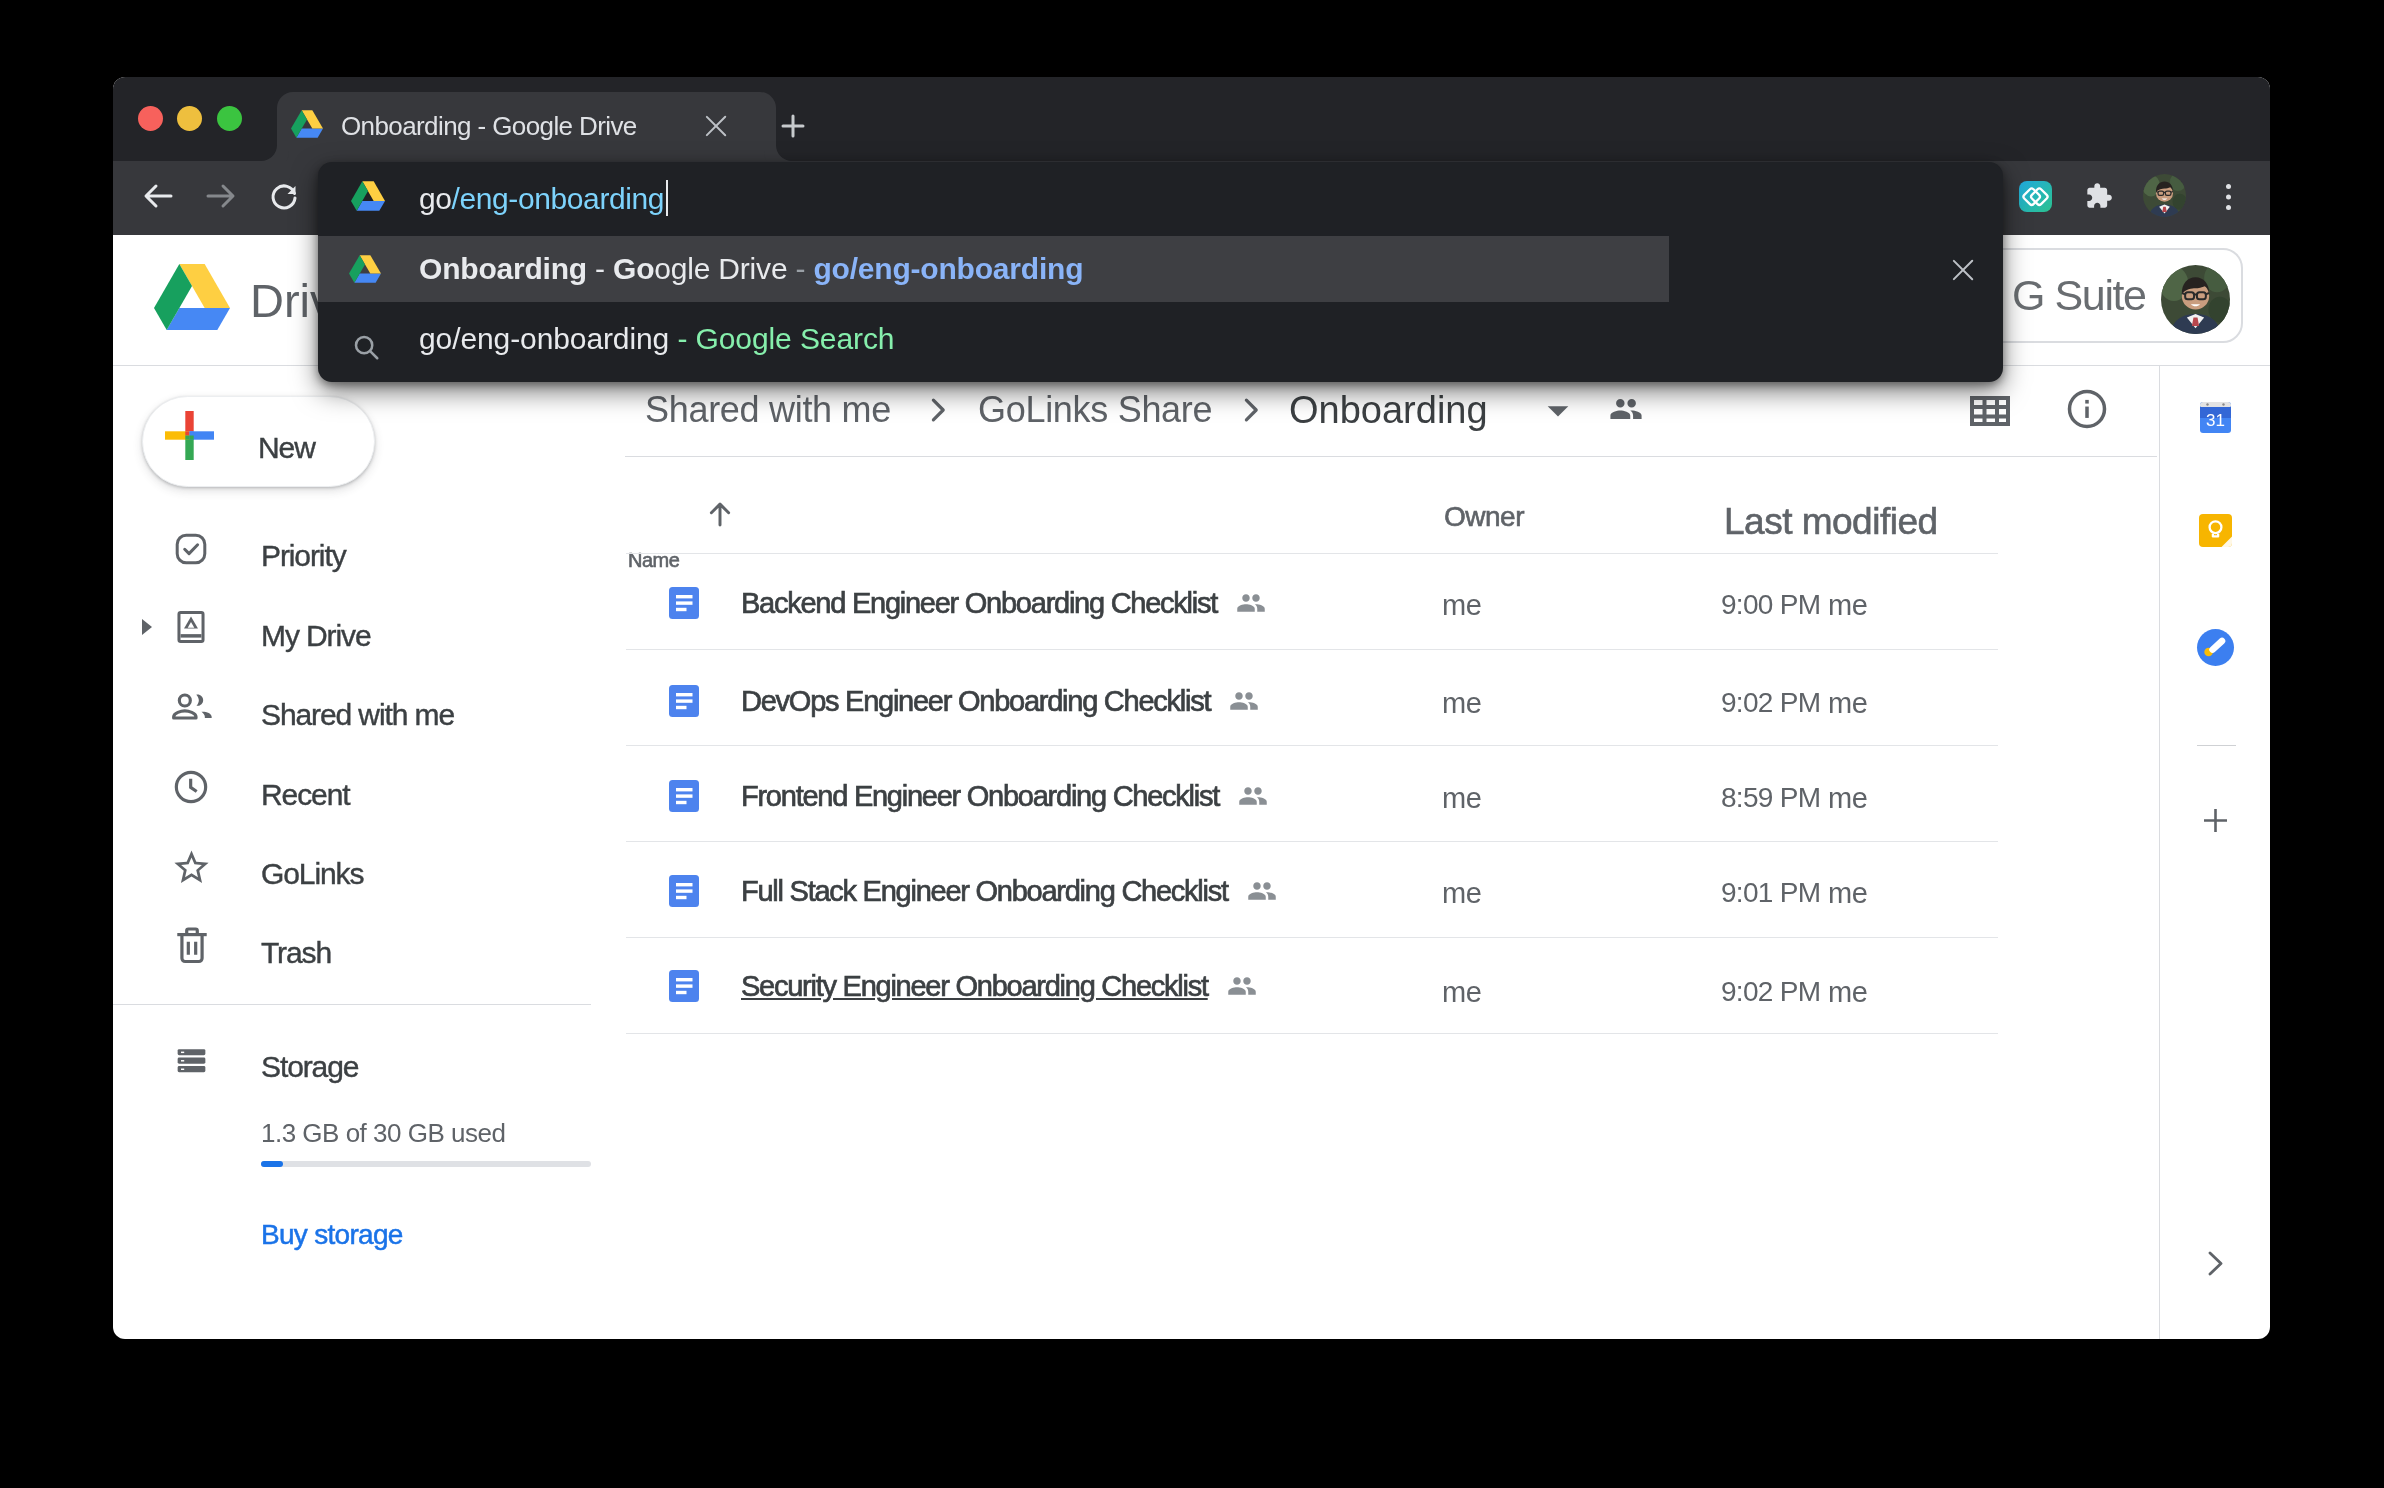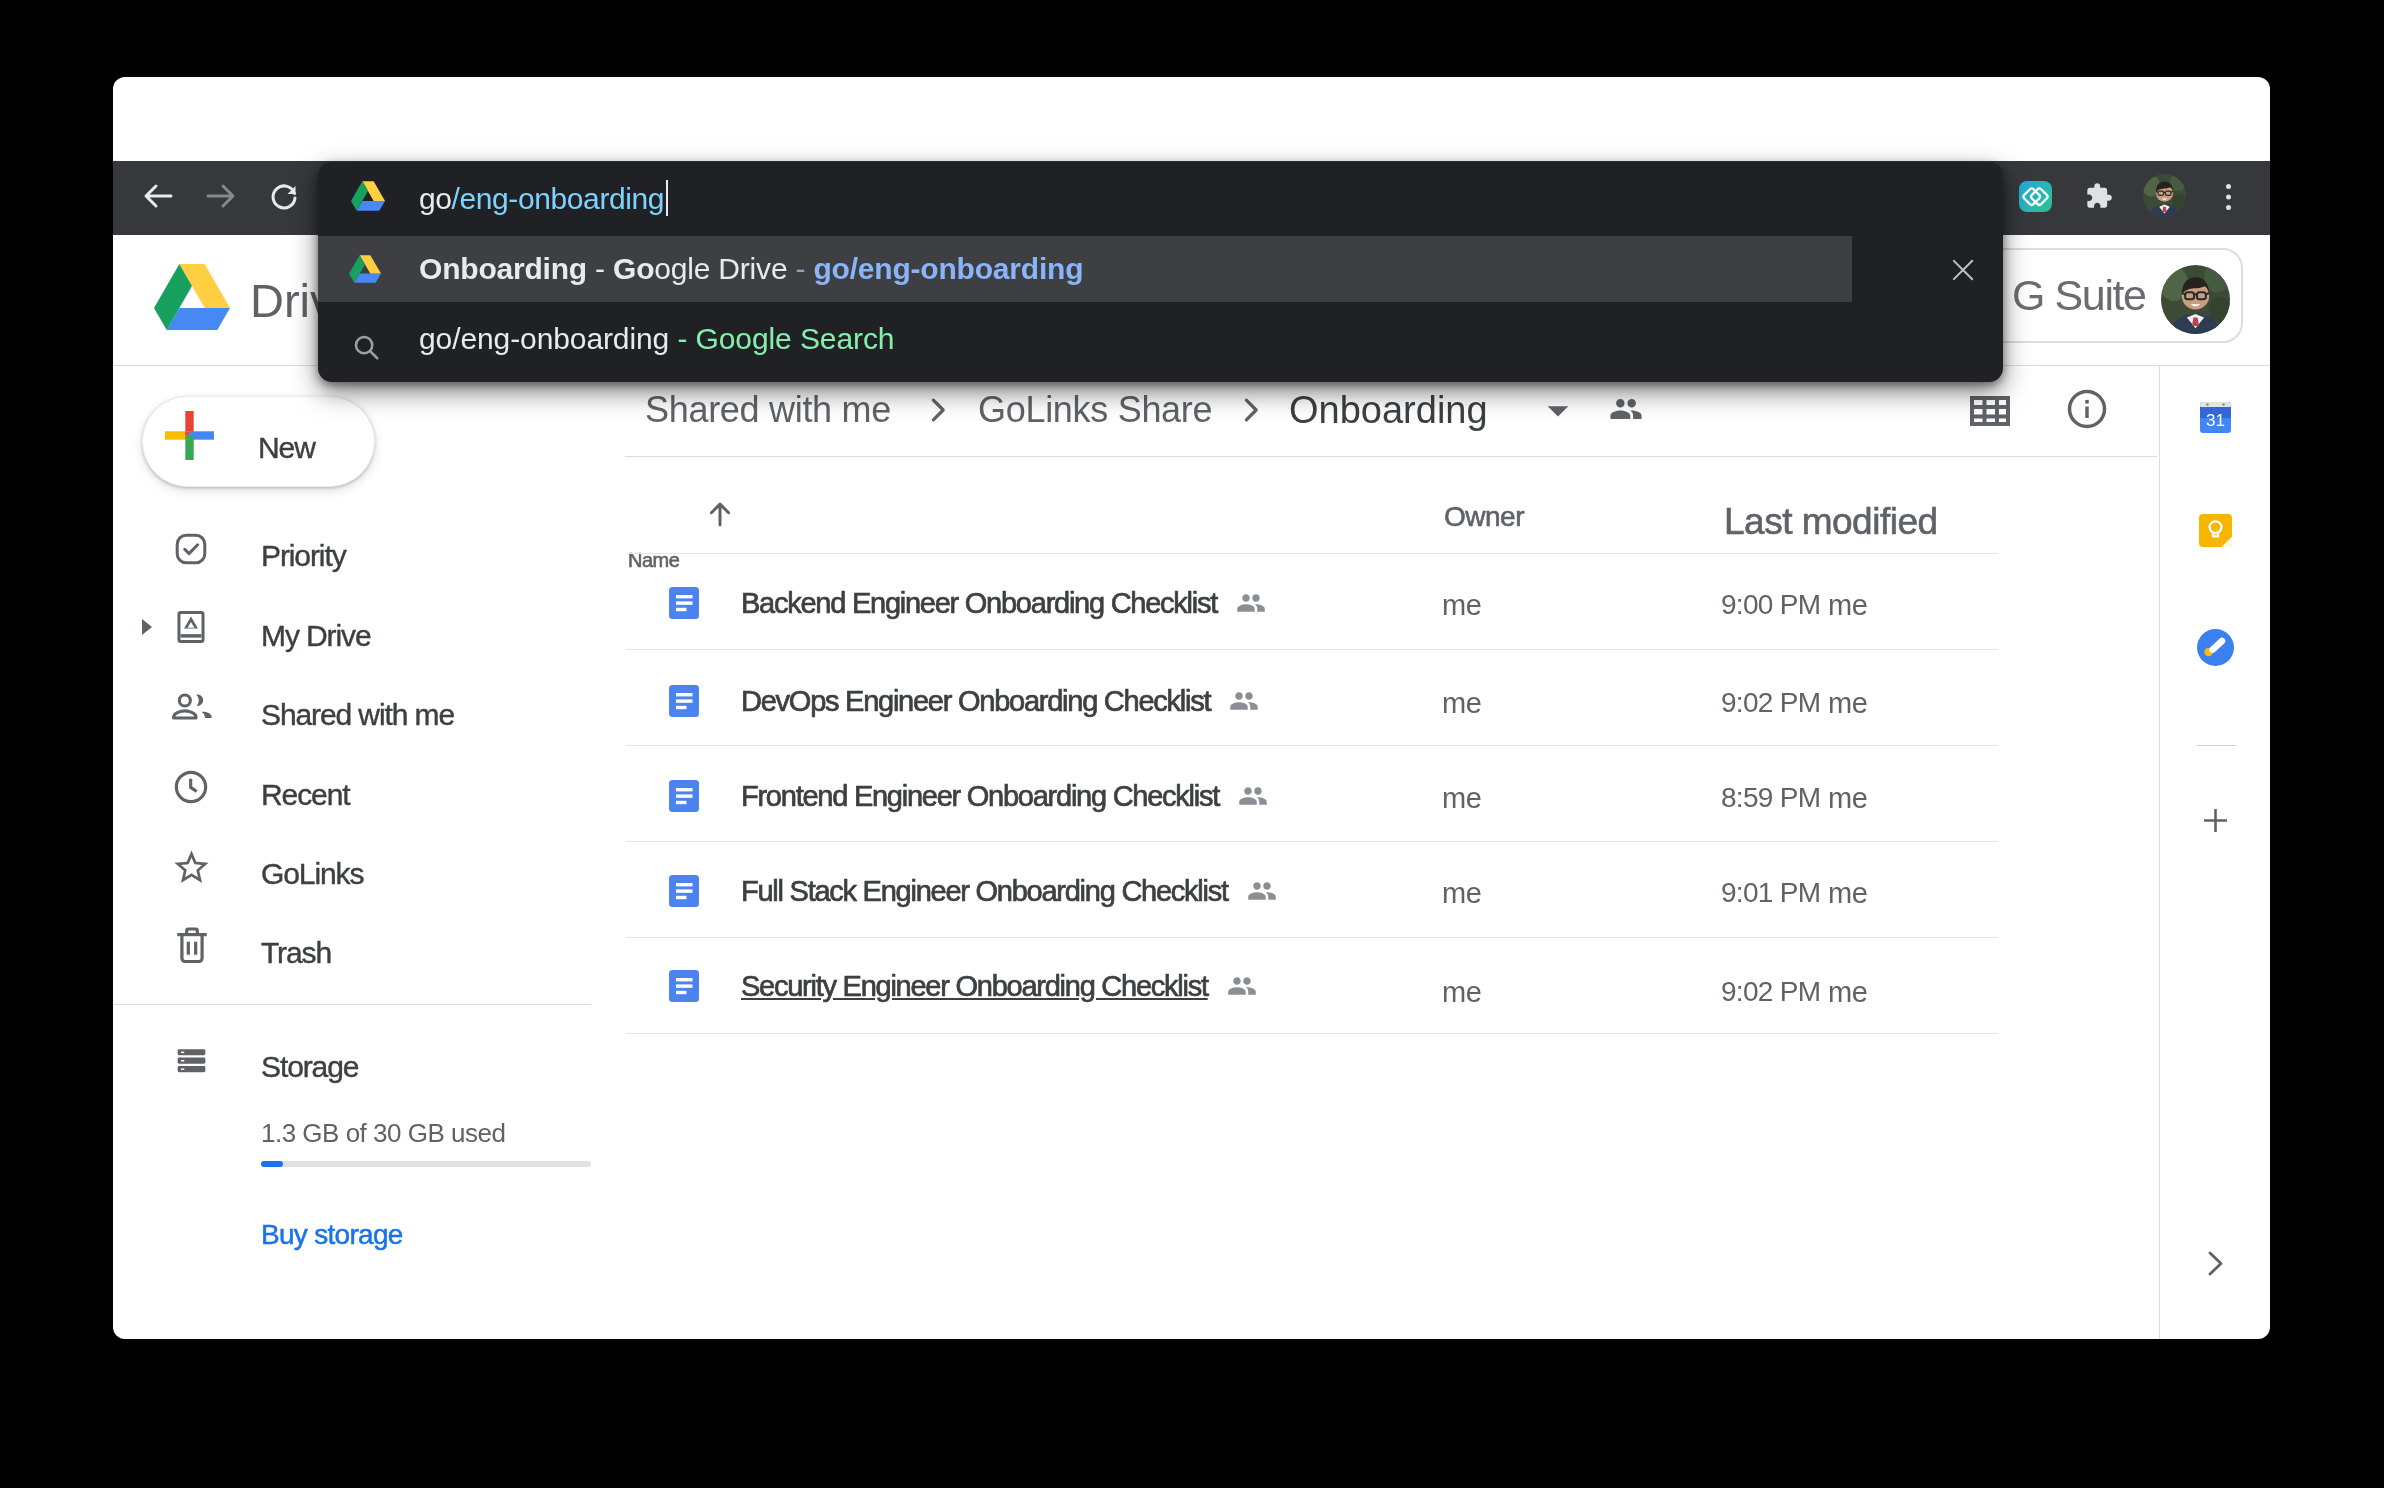--- a/index.html
+++ b/index.html
@@ -26,30 +26,48 @@
   .rowline { position:absolute; left:513px; width:1372px; height:1px; background:#e3e5e8; }
   .docicon { position:absolute; left:556px; width:30px; height:32px; }
   .rowtitle { position:absolute; left:628px; font-size:29px; letter-spacing:-1.25px; -webkit-text-stroke:0.7px #3c4043; color:#3c4043; white-space:nowrap; }
   .rowme { position:absolute; left:1329px; font-size:29px; letter-spacing:-0.3px; color:#5f6368; }
   .rowtime { position:absolute; left:1608px; font-size:28px; letter-spacing:-0.7px; color:#5f6368; }
   .rowme2 { position:absolute; left:1715px; font-size:29px; letter-spacing:-0.3px; color:#5f6368; }
   .ppl { display:inline-block; vertical-align:middle; }
   
   #dropdown { position:absolute; left:318px; top:162px; width:1685px; height:220px;
     background:#1f2125; border-radius:14px; box-shadow:0 10px 26px rgba(0,0,0,.5), 0 3px 9px rgba(0,0,0,.38); }
-  #drow1 { position:absolute; left:0; top:74px; width:1534px; height:66px; background:#3e3f43; }
+  #drow1 { position:absolute; left:0; top:74px; width:1351px; height:66px; background:#3e3f43; }
   .cx { position:relative; display:inline-block; width:28px; height:28px; }
   .cx:before, .cx:after { content:""; position:absolute; left:13px; top:0; width:2.3px; height:28px; background:#bdc1c6; border-radius:1px;}
   .cx:before { transform:rotate(45deg); }
   .cx:after { transform:rotate(-45deg); }
 </style>
 </head>
 <body>
 <div id="win">
 
+  <div id="tabstrip">
+    <div class="tl" style="left:25px; background:#f7615c;"></div>
+    <div class="tl" style="left:64px; background:#eebf3e;"></div>
+    <div class="tl" style="left:104px; background:#3bc440;"></div>
+    <div id="tab">
+      <div class="abs" style="left:14px; top:18px;"><svg width="32" height="28" viewBox="0 0 1443 1250">
+            <path fill="#4688f4" d="M240 1250h962l241-417H481z"></path>
+            <path fill="#fecf42" d="M962 833h481L962 0H481z"></path>
+            <path fill="#17a05e" d="M0 833l241 417 481-833L481 0z"></path>
+          </svg></div>
+      <div class="abs" style="left:64px; top:0; height:69px; line-height:69px; font-size:26px; letter-spacing:-0.6px; color:#dfe1e5;">Onboarding - Google Drive</div>
+      <div class="abs" style="left:425px; top:20px;"><span class="cx"></span></div>
+    </div>
+
+    <svg class="abs" style="left:664px; top:33px;" width="32" height="32" viewBox="0 0 32 32">
+        <path d="M16 6v20M6 16h20" stroke="#c7cacd" stroke-width="3" stroke-linecap="round"></path>
+      </svg>
+  </div>
 
   <div id="toolbar">
     <svg class="abs" style="left:28px; top:18px;" width="34" height="34" viewBox="0 0 34 34">
         <path d="M30 17H6M15 7L5 17l10 10" stroke="#e8eaed" stroke-width="3" fill="none" stroke-linecap="round" stroke-linejoin="round"></path>
       </svg>
     <svg class="abs" style="left:91px; top:18px;" width="34" height="34" viewBox="0 0 34 34">
         <path d="M4 17h24M19 7l10 10-10 10" stroke="#85888c" stroke-width="3" fill="none" stroke-linecap="round" stroke-linejoin="round"></path>
       </svg>
     <svg class="abs" style="left:154px; top:18px;" width="34" height="34" viewBox="0 0 34 34">
         <path d="M27.5 14.5A11 11 0 1 0 28 19" stroke="#e8eaed" stroke-width="3" fill="none" stroke-linecap="round"></path>

